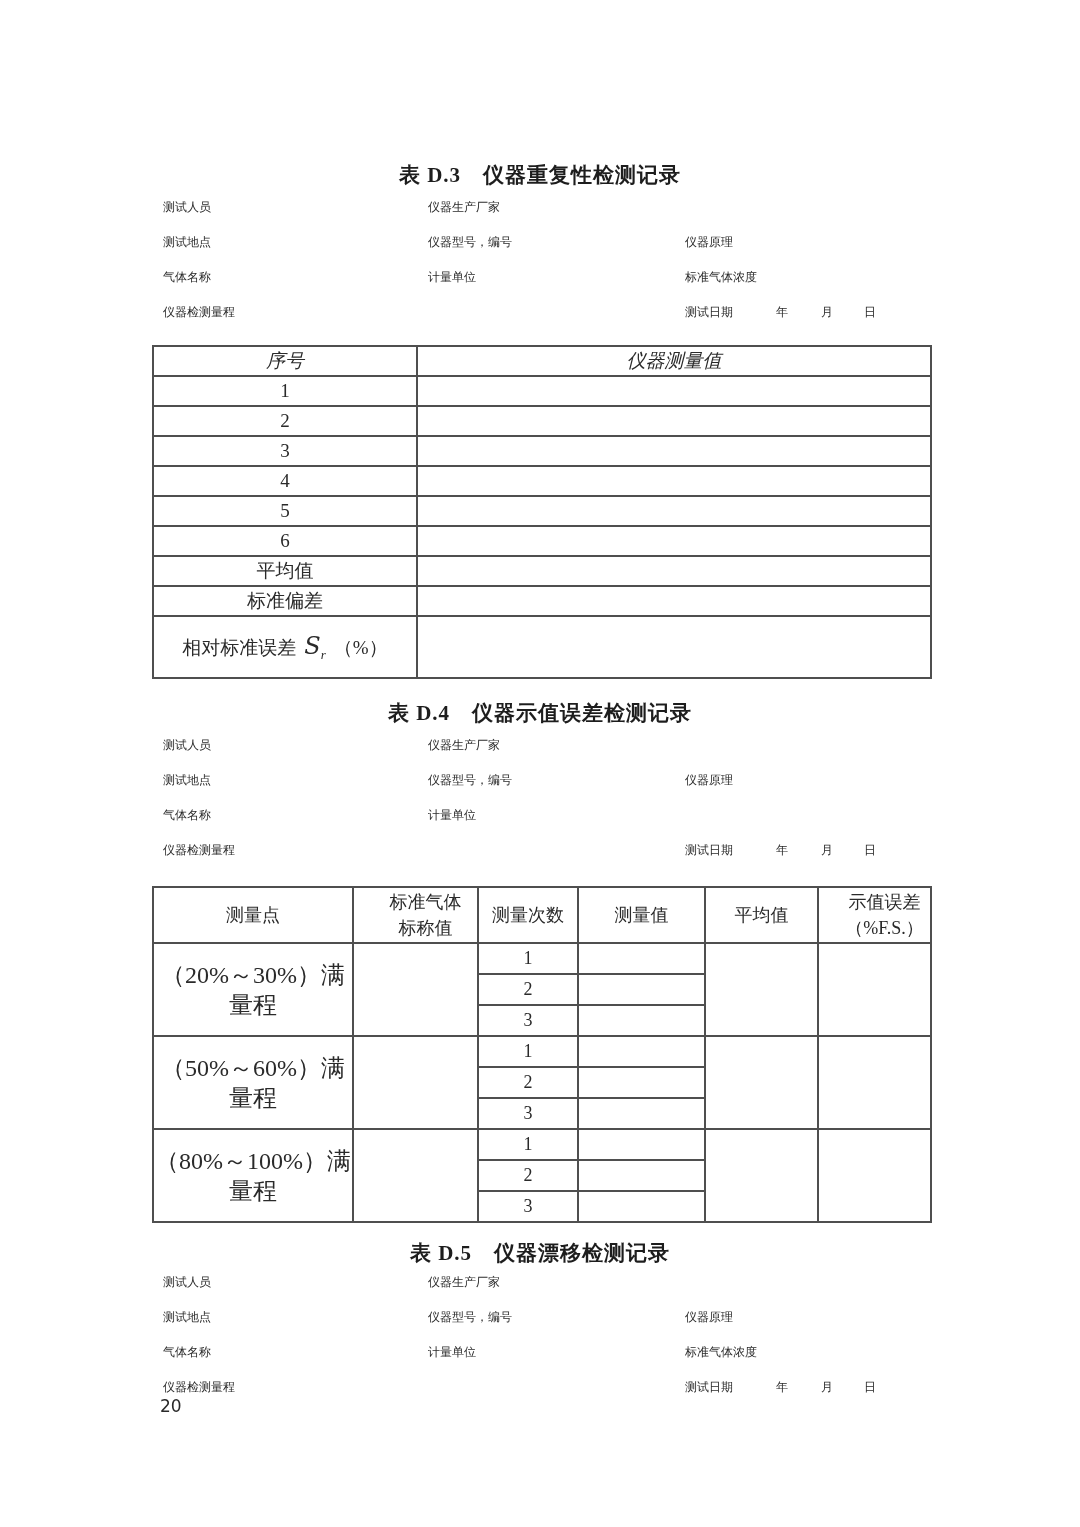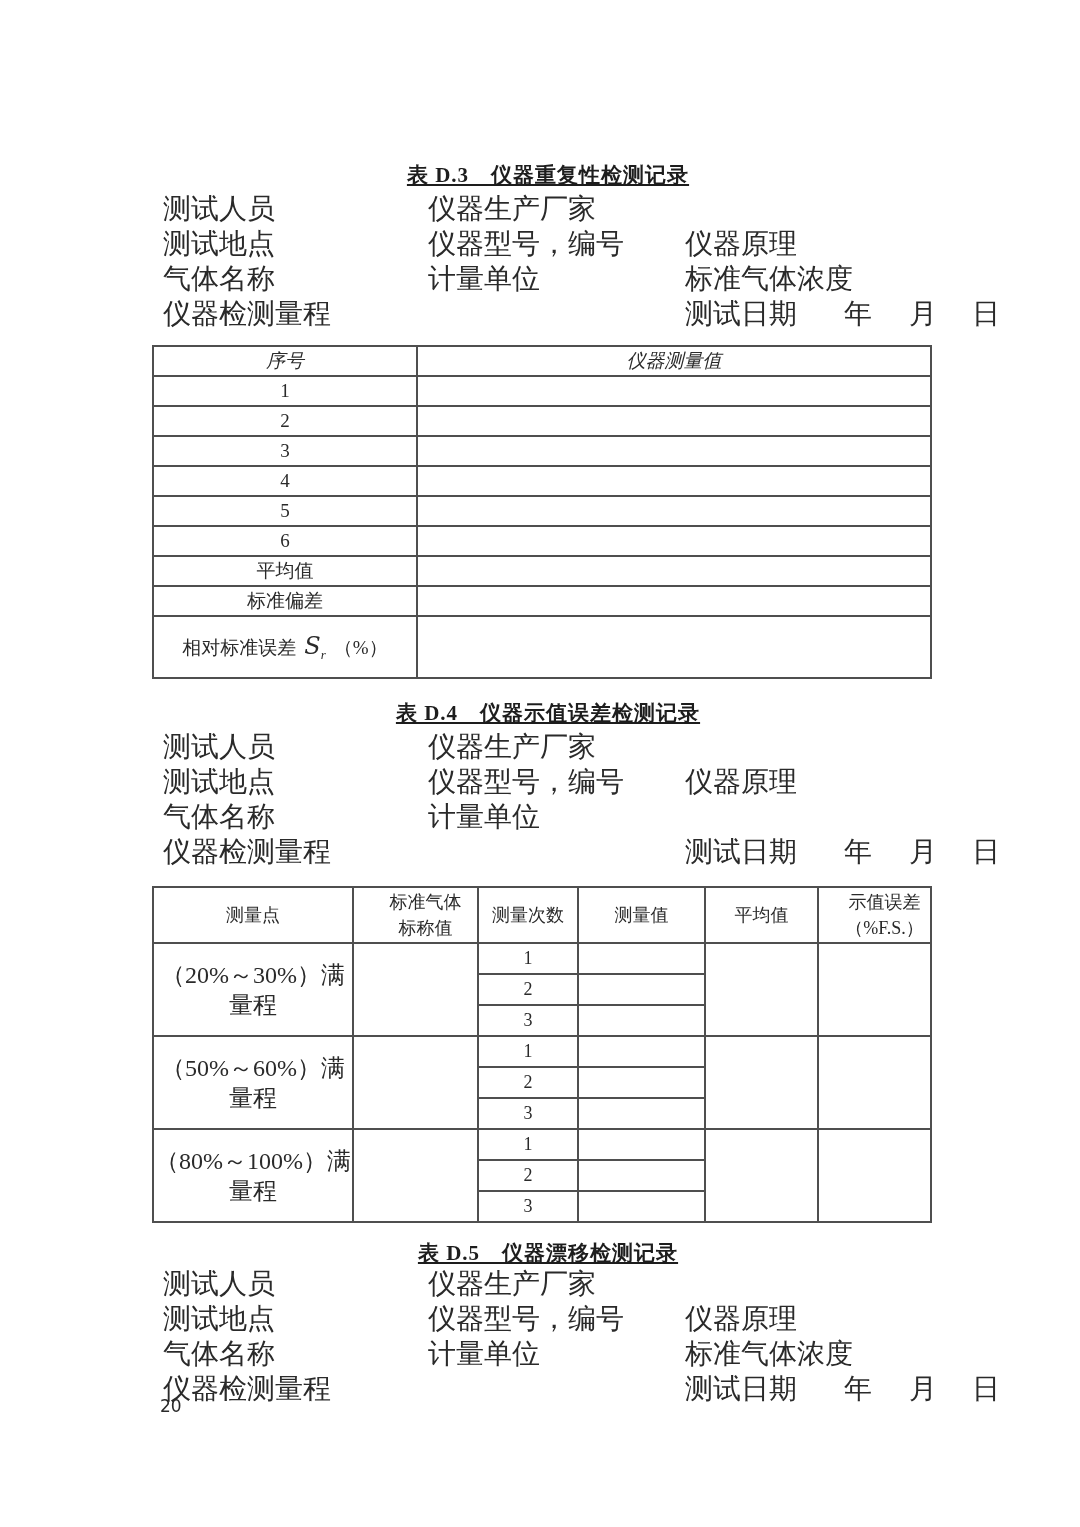--- a/index.html
+++ b/index.html
@@ -7,29 +7,29 @@
   body {
     background:#ffffff;
     font-family:"Liberation Serif","DejaVu Serif",serif;
     color:#262626;
     position:relative;
     overflow:hidden;
   }
   .page { position:absolute; left:0; top:0; width:1080px; height:1527px; background:#ffffff; }
 
   .sec-title {
-    position:absolute; left:160px; width:776px;
+    position:absolute; left:152px; width:776px;
     text-align:center; font-weight:bold; font-size:21px; color:#1d1d1d;
-    letter-spacing:1px; line-height:30px;text-decoration:underline;
+    letter-spacing:1px; line-height:30px;
   }
   .meta { position:absolute; left:152px; width:800px; }
   .meta-row {
     display:grid; grid-template-columns:265px 257px auto;
     padding-left:11px; height:35px; align-items:center;
-    font-size:28px; color:#2a2a2a; white-space:nowrap;
+    font-size:12px; color:#2a2a2a; white-space:nowrap;
   }
   .ymd.g1 { margin-left:40px; }
   .ymd.g2 { margin-left:30px; }
   .ymd.g3 { margin-left:28px; }
 
   table.tbl {
     position:absolute; left:152px; border-collapse:collapse; table-layout:fixed;
     width:778px; background:#ffffff;
   }
   table.tbl td {

